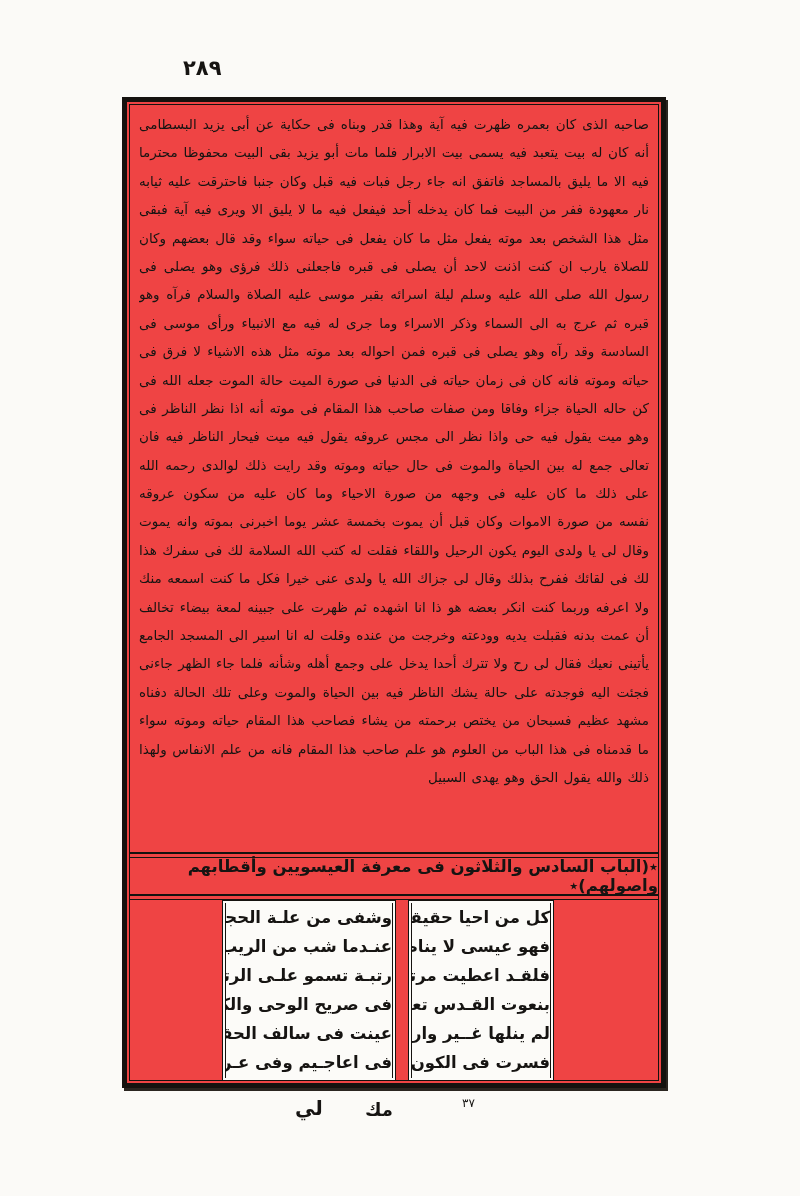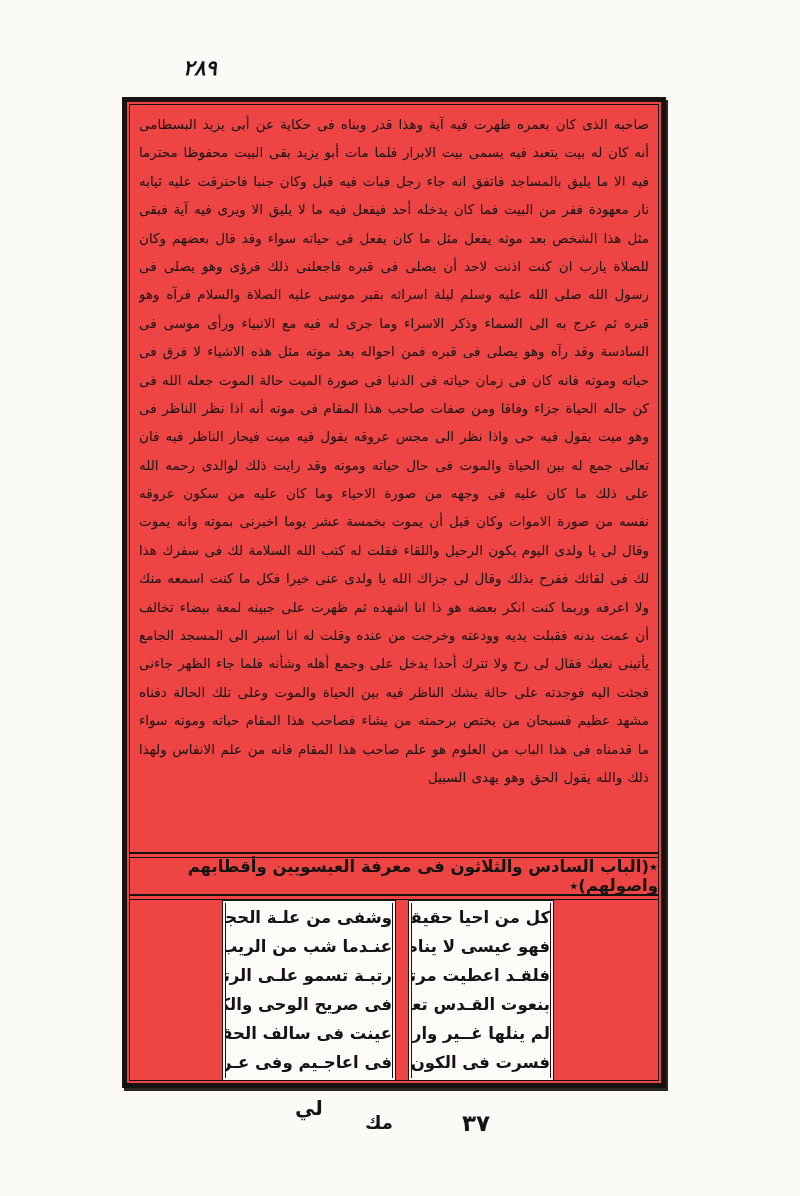--- a/index.html
+++ b/index.html
@@ -8,21 +8,20 @@
     background:#fbfaf7;
     position:relative;
     font-family:"DejaVu Sans",sans-serif;
     color:#161412;
     overflow:hidden;
   }
   .page-number{
     position:absolute;left:183px;top:56px;
     font-size:21px;font-weight:bold;letter-spacing:1px;
     direction:rtl;
-    font-style:italic;
   }
   .frame{
     position:absolute;left:122px;top:97px;
     width:534px;height:981px;
     border:5px solid #15120f;
     background:#ef4444;
     box-shadow:2px 3px 0 0 #2a2520;
   }
   .frame-inner{
     position:absolute;inset:2px;
@@ -91,25 +90,25 @@
     font-size:16.5px;font-weight:bold;
     line-height:28px;
     white-space:nowrap;
     overflow:hidden;
   }
   .footer-marks{
     position:absolute;top:1096px;left:0;width:800px;height:40px;
     direction:rtl;
   }
   .quire-number{
-    position:absolute;left:462px;top:14px;
-    font-size:23px;font-weight:bold;
+    position:absolute;left:462px;top:0;
+    font-size:12px;font-weight:normal;
   }
   .catchword-middle{
-    position:absolute;left:365px;top:16px;
+    position:absolute;left:365px;top:3px;
     font-size:18px;font-weight:bold;
   }
   .catchword-left{
     position:absolute;left:295px;top:0;
     font-size:20px;font-weight:bold;text-align:right;
   }
 </style>
 </head>
 <body>
 

